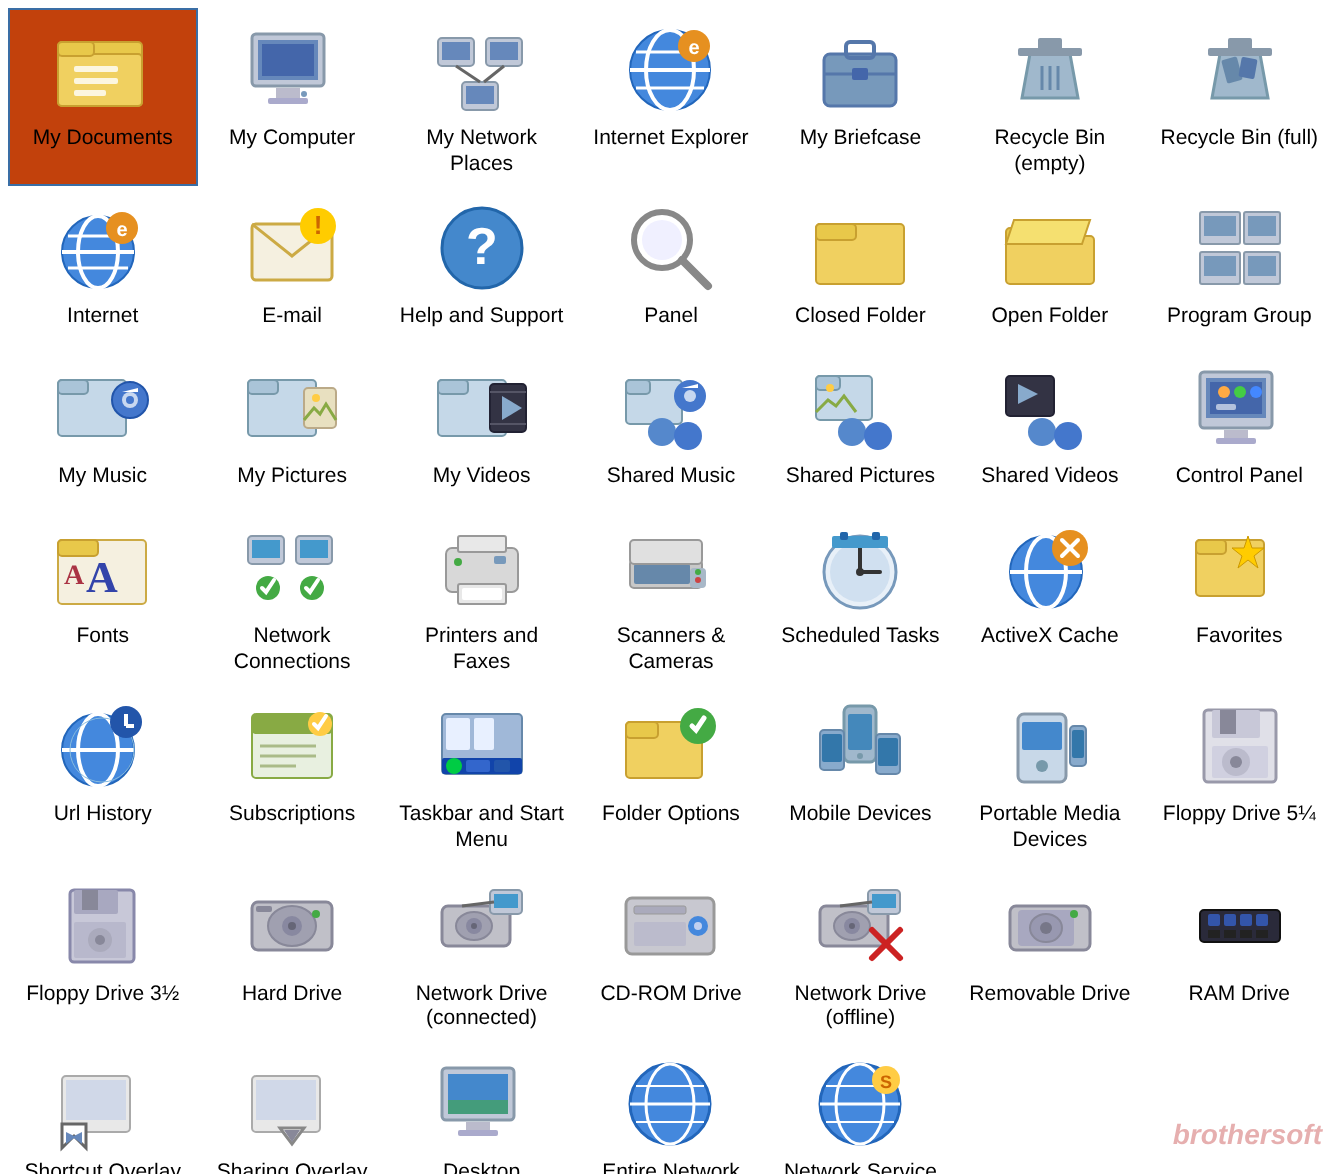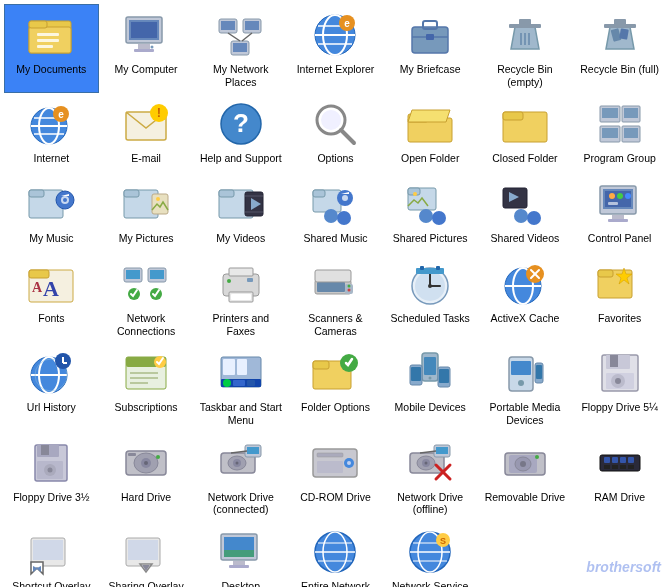--- a/index.html
+++ b/index.html
@@ -22,21 +22,21 @@
       flex-direction: column;
       align-items: center;
       justify-content: flex-start;
       padding: 6px 4px 4px;
       text-align: center;
       cursor: pointer;
       min-height: 80px;
       border: 1px solid transparent;
     }
     .icon-item.selected {
-      background: #3b82f6;
+      background: #c2410c;
       border: 1px solid #3a6ea5;
     }
     .icon-img {
       width: 48px;
       height: 48px;
       margin-bottom: 4px;
       flex-shrink: 0;
     }
     .icon-label {
       font-size: 10.5px;
@@ -45,21 +45,21 @@
       word-break: break-word;
       max-width: 85px;
     }
     .watermark {
       position: absolute;
       bottom: 30px;
       right: 10px;
       opacity: 0.35;
       font-size: 14px;
       font-weight: bold;
-      color: #1d4ed8;
+      color: #b91c1c;
       font-style: italic;
     }
   </style>
 </head>
 <body>
 
 <div style="position:relative;">
   <div class="grid" id="icon-grid">
       <div class="icon-item selected">
         <div class="icon-img"><svg viewBox="0 0 48 48" xmlns="http://www.w3.org/2000/svg">
@@ -163,36 +163,36 @@
       <text x="24" y="32" text-anchor="middle" font-size="26" fill="white" font-weight="bold">?</text>
     </svg></div>
         <div class="icon-label">Help and Support</div>
       </div>
       <div class="icon-item">
         <div class="icon-img"><svg viewBox="0 0 48 48" xmlns="http://www.w3.org/2000/svg">
       <circle cx="20" cy="20" r="14" fill="white" stroke="#888" stroke-width="3"></circle>
       <line x1="30" y1="30" x2="43" y2="43" stroke="#888" stroke-width="4" stroke-linecap="round"></line>
       <circle cx="20" cy="20" r="10" fill="#f0f0ff"></circle>
     </svg></div>
-        <div class="icon-label">Options</div>
+        <div class="icon-label">Panel</div>
+      </div>
+      <div class="icon-item">
+        <div class="icon-img"><svg viewBox="0 0 48 48" xmlns="http://www.w3.org/2000/svg">
+      <rect x="2" y="12" width="44" height="30" rx="2" fill="#f0d060" stroke="#c8a030" stroke-width="1"></rect>
+      <rect x="2" y="12" width="20" height="8" rx="2" fill="#e8c84a" stroke="#c8a030" stroke-width="1"></rect>
+    </svg></div>
+        <div class="icon-label">Closed Folder</div>
       </div>
       <div class="icon-item">
         <div class="icon-img"><svg viewBox="0 0 48 48" xmlns="http://www.w3.org/2000/svg">
       <rect x="2" y="18" width="44" height="24" rx="2" fill="#f0d060" stroke="#c8a030" stroke-width="1"></rect>
       <rect x="2" y="14" width="20" height="8" rx="2" fill="#e8c84a" stroke="#c8a030" stroke-width="1"></rect>
       <path d="M2 22 L6 10 L44 10 L40 22Z" fill="#f5e070" stroke="#c8a030" stroke-width="1"></path>
     </svg></div>
         <div class="icon-label">Open Folder</div>
-      </div>
-      <div class="icon-item">
-        <div class="icon-img"><svg viewBox="0 0 48 48" xmlns="http://www.w3.org/2000/svg">
-      <rect x="2" y="12" width="44" height="30" rx="2" fill="#f0d060" stroke="#c8a030" stroke-width="1"></rect>
-      <rect x="2" y="12" width="20" height="8" rx="2" fill="#e8c84a" stroke="#c8a030" stroke-width="1"></rect>
-    </svg></div>
-        <div class="icon-label">Closed Folder</div>
       </div>
       <div class="icon-item">
         <div class="icon-img"><svg viewBox="0 0 48 48" xmlns="http://www.w3.org/2000/svg">
       <rect x="4" y="6" width="20" height="16" rx="1" fill="#c0c8d8" stroke="#8899aa" stroke-width="1"></rect>
       <rect x="6" y="8" width="16" height="10" fill="#7799bb"></rect>
       <rect x="26" y="6" width="18" height="16" rx="1" fill="#c0c8d8" stroke="#8899aa" stroke-width="1"></rect>
       <rect x="28" y="8" width="14" height="10" fill="#7799bb"></rect>
       <rect x="4" y="26" width="20" height="16" rx="1" fill="#c0c8d8" stroke="#8899aa" stroke-width="1"></rect>
       <rect x="6" y="28" width="16" height="10" fill="#7799bb"></rect>
       <rect x="26" y="26" width="18" height="16" rx="1" fill="#c0c8d8" stroke="#8899aa" stroke-width="1"></rect>

